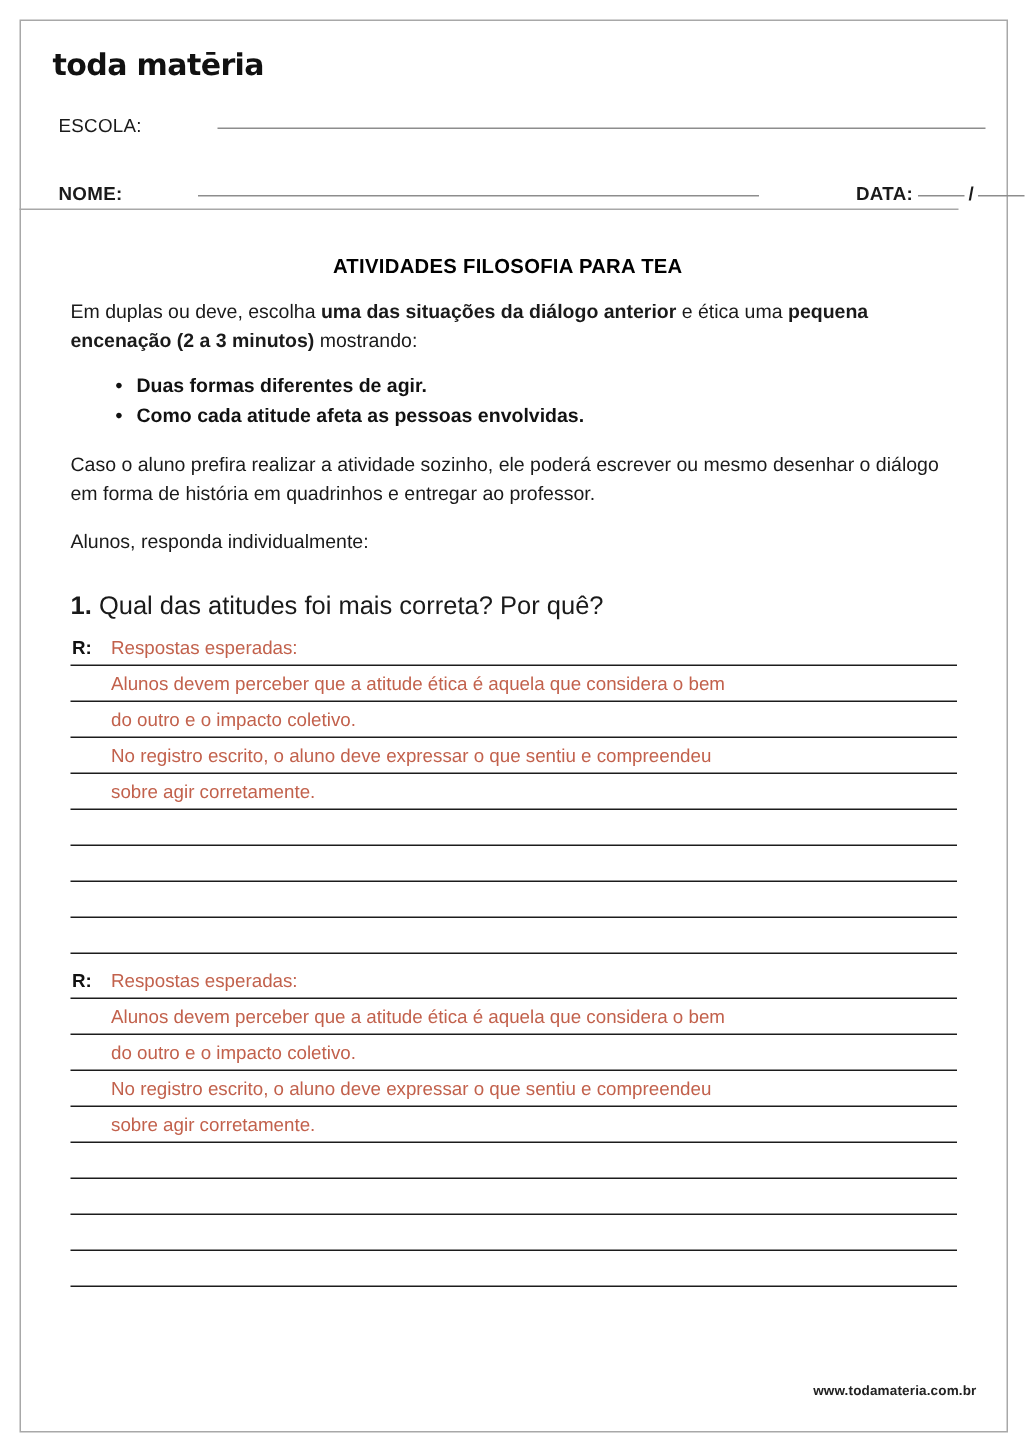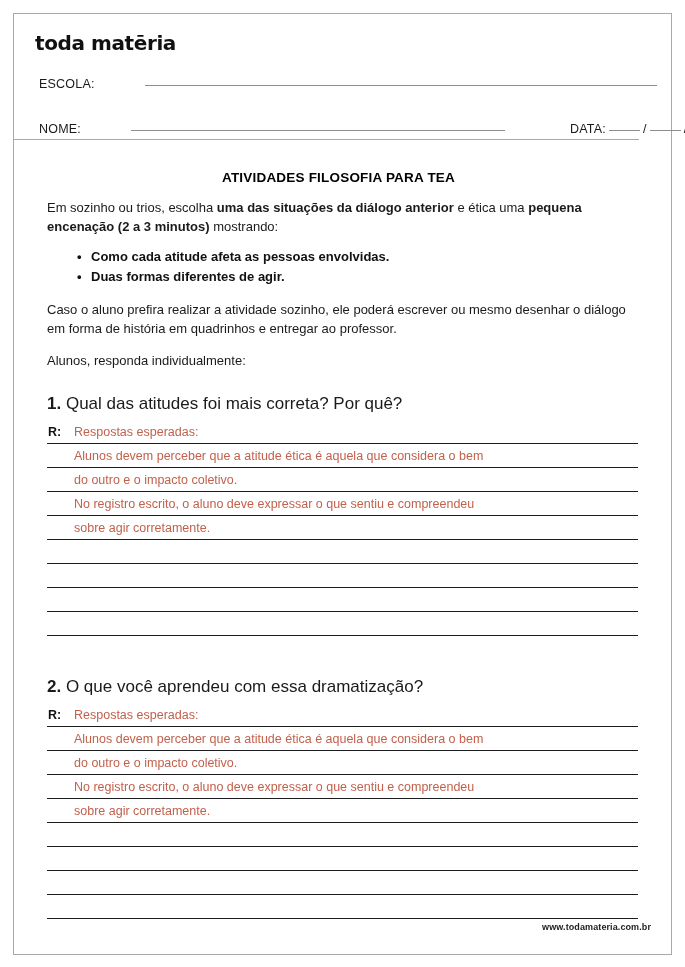--- a/index.html
+++ b/index.html
@@ -71,20 +71,21 @@
   }
   #row-escola {
     left: 26px;
     top: 64px;
     width: 618px;
   }
   #row-nome {
     left: 26px;
     top: 96px;
     width: 618px;
+    font-weight: bold;
   }
   #row-nome .rule.nome-rule {
     max-width: 374px;
     flex: 0 0 374px;
   }
   .date-group {
     display: flex;
     align-items: baseline;
     margin-left: 22px;
     white-space: nowrap;
@@ -215,25 +216,25 @@
         <span class="slash">/</span>
         <span class="date-blank"></span>
       </span>
     </div>
   </div>
 
   <div class="content">
 
     <div class="doc-title">ATIVIDADES FILOSOFIA PARA TEA</div>
 
-    <p class="para"><span>Em sozinho ou trios, escolha </span><b>uma das situações da diálogo anterior</b><span> e ética uma </span><b>pequena encenação (2 a 3 minutos)</b><span> mostrando:</span></p>
+    <p class="para"><span>Em duplas ou deve, escolha </span><b>uma das situações da diálogo anterior</b><span> e ética uma </span><b>pequena encenação (2 a 3 minutos)</b><span> mostrando:</span></p>
 
     <ul class="bullets">
+      <li>Duas formas diferentes de agir.</li>
       <li>Como cada atitude afeta as pessoas envolvidas.</li>
-      <li>Duas formas diferentes de agir.</li>
     </ul>
 
     <p class="para">Caso o aluno prefira realizar a atividade sozinho, ele poderá escrever ou mesmo desenhar o diálogo em forma de história em quadrinhos e entregar ao professor.</p>
 
     <p class="para">Alunos, responda individualmente:</p>
 
     <p class="q-head" style="margin-top:24px;"><span class="num">1.</span> <span>Qual das atitudes foi mais correta? Por quê?</span></p>
 
     <div class="answer-block" style="margin-top:6px;">
       <div class="ansline first">
@@ -251,21 +252,20 @@
       </div>
       <div class="ansline">
         <span class="txt">sobre agir corretamente.</span>
       </div>
       <div class="ansline"></div>
       <div class="ansline"></div>
       <div class="ansline"></div>
       <div class="ansline"></div>
     </div>
 
-    <p class="q-head" style="margin-top:41px;"><span class="num">2.</span> <span>O que você aprendeu com essa dramatização?</span></p>
 
     <div class="answer-block" style="margin-top:6px;">
       <div class="ansline first">
         <span class="r-label">R:</span>
         <span class="txt">Respostas esperadas:</span>
       </div>
       <div class="ansline">
         <span class="txt">Alunos devem perceber que a atitude ética é aquela que considera o bem</span>
       </div>
       <div class="ansline">

